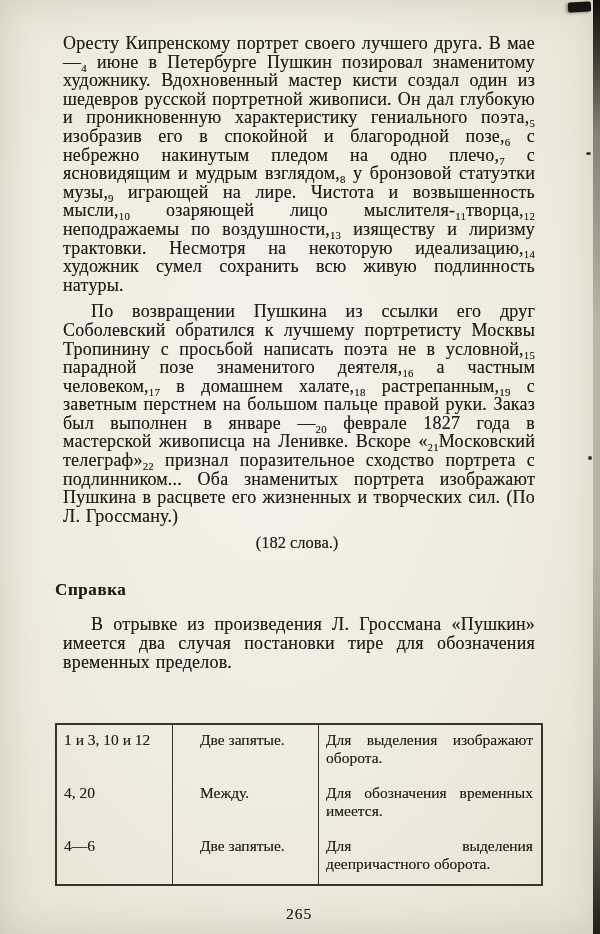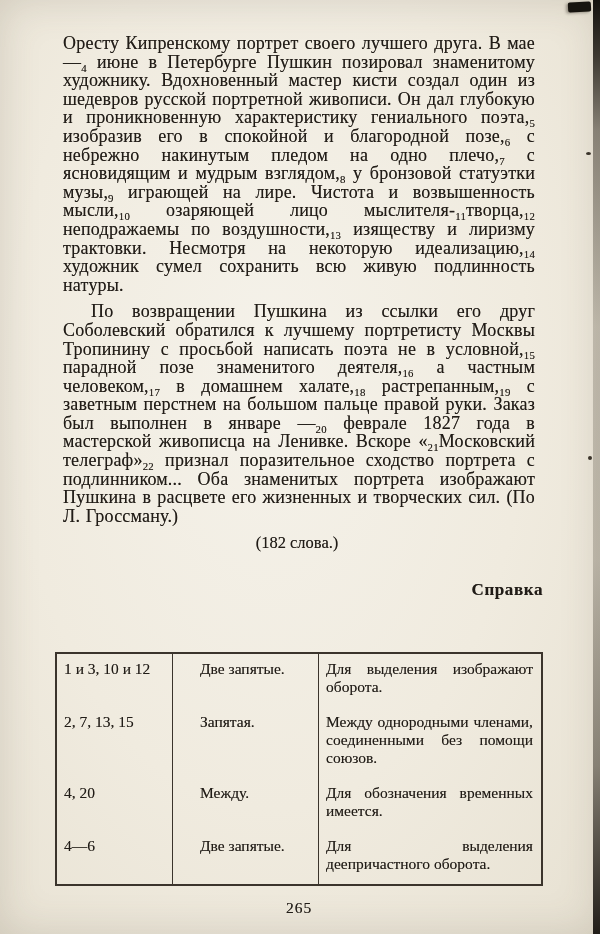--- a/index.html
+++ b/index.html
@@ -21,38 +21,38 @@
     text-shadow:0 0 .4px rgba(30,25,20,.55);
     word-spacing:1px;
   }
   .para.no-indent{text-indent:0;}
   sub{font-size:.6em;line-height:0;vertical-align:-0.35em;}
   .word-count{
     margin:8px 4px 0 0;text-align:center;font-size:16.5px;
     text-shadow:0 0 .4px rgba(30,25,20,.55);
   }
   .heading{
-    margin:27px 0 15px;text-align:right;font-size:17px;font-weight:bold;
+    margin:27px 0 15px;text-align:left;font-size:17px;font-weight:bold;
     letter-spacing:.6px;text-shadow:0 0 .4px rgba(30,25,20,.55);
   }
   .ref-table{
     width:100%;border-collapse:collapse;margin-top:52px;
     border:2px solid #3b342c;
     font-size:15.5px;line-height:18px;
   }
   .ref-table td{
     border-left:1.6px solid #3b342c;
     padding:6px 8px 11px 7px;vertical-align:top;
     text-shadow:0 0 .4px rgba(30,25,20,.5);
   }
   .ref-table td.col-positions{border-left:none;width:100px;}
   .ref-table td.col-punct{width:110px;padding-left:27px;}
   .ref-table td.col-purpose{text-align:justify;}
   .page-number{
-    margin-top:13px;text-align:center;font-size:15.5px;letter-spacing:1px;
+    margin-top:19px;text-align:center;font-size:15.5px;letter-spacing:1px;
     text-shadow:0 0 .4px rgba(30,25,20,.55);
   }
   
   .edge-right{
     position:absolute;top:0;right:0;width:7px;height:100%;z-index:3;
     background:linear-gradient(to bottom,
       #14120f 0%, #3e3931 6%, rgba(62,55,45,.55) 14%,
       rgba(90,82,68,.28) 35%, rgba(90,82,68,.30) 60%,
       rgba(62,55,45,.55) 82%, #221e19 100%);
   }
@@ -78,32 +78,28 @@
   <div class="content">
 
     <p class="para no-indent">Оресту Кипренскому портрет своего лучшего друга. В мае —<sub>4</sub> июне в Петербурге Пушкин позировал знаменитому художнику. Вдохновенный мастер кисти создал один из шедевров русской портретной живописи. Он дал глубокую и проникновенную характеристику гениального поэта,<sub>5</sub> изобразив его в спокойной и благородной позе,<sub>6</sub> с небрежно накинутым пледом на одно плечо,<sub>7</sub> с ясновидящим и мудрым взглядом,<sub>8</sub> у бронзовой статуэтки музы,<sub>9</sub> играющей на лире. Чистота и возвышенность мысли,<sub>10</sub> озаряющей лицо мыслителя-<sub>11</sub>творца,<sub>12</sub> неподражаемы по воздушности,<sub>13</sub> изяществу и лиризму трактовки. Несмотря на некоторую идеализацию,<sub>14</sub> художник сумел сохранить всю живую подлинность натуры.</p>
 
     <p class="para">По возвращении Пушкина из ссылки его друг Соболевский обратился к лучшему портретисту Москвы Тропинину с просьбой написать поэта не в условной,<sub>15</sub> парадной позе знаменитого деятеля,<sub>16</sub> а частным человеком,<sub>17</sub> в домашнем халате,<sub>18</sub> растрепанным,<sub>19</sub> с заветным перстнем на большом пальце правой руки. Заказ был выполнен в январе —<sub>20</sub> феврале 1827 года в мастерской живописца на Ленивке. Вскоре «<sub>21</sub>Московский телеграф»<sub>22</sub> признал поразительное сходство портрета с подлинником... Оба знаменитых портрета изображают Пушкина в расцвете его жизненных и творческих сил. (По Л. Гроссману.)</p>
 
     <p class="word-count">(182 слова.)</p>
 
     <h3 class="heading">Справка</h3>
 
+    <p class="para">В отрывке из произведения Л. Гроссмана «Пушкин» имеется два случая постановки тире для обозначения временных пределов.</p>
 
     <table class="ref-table">
       <tbody>
         <tr>
           <td class="col-positions">1 и 3, 10 и 12</td>
           <td class="col-punct">Две запятые.</td>
           <td class="col-purpose">Для выделения изображают оборота.</td>
-        </tr>
-        <tr>
-          <td class="col-positions">2, 7, 13, 15</td>
-          <td class="col-punct">Запятая.</td>
-          <td class="col-purpose">Между однородными членами, соединенными без помощи союзов.</td>
         </tr>
         <tr>
           <td class="col-positions">4, 20</td>
           <td class="col-punct">Между.</td>
           <td class="col-purpose">Для обозначения временных имеется.</td>
         </tr>
         <tr>
           <td class="col-positions">4—6</td>
           <td class="col-punct">Две запятые.</td>
           <td class="col-purpose">Для выделения деепричастного оборота.</td>

